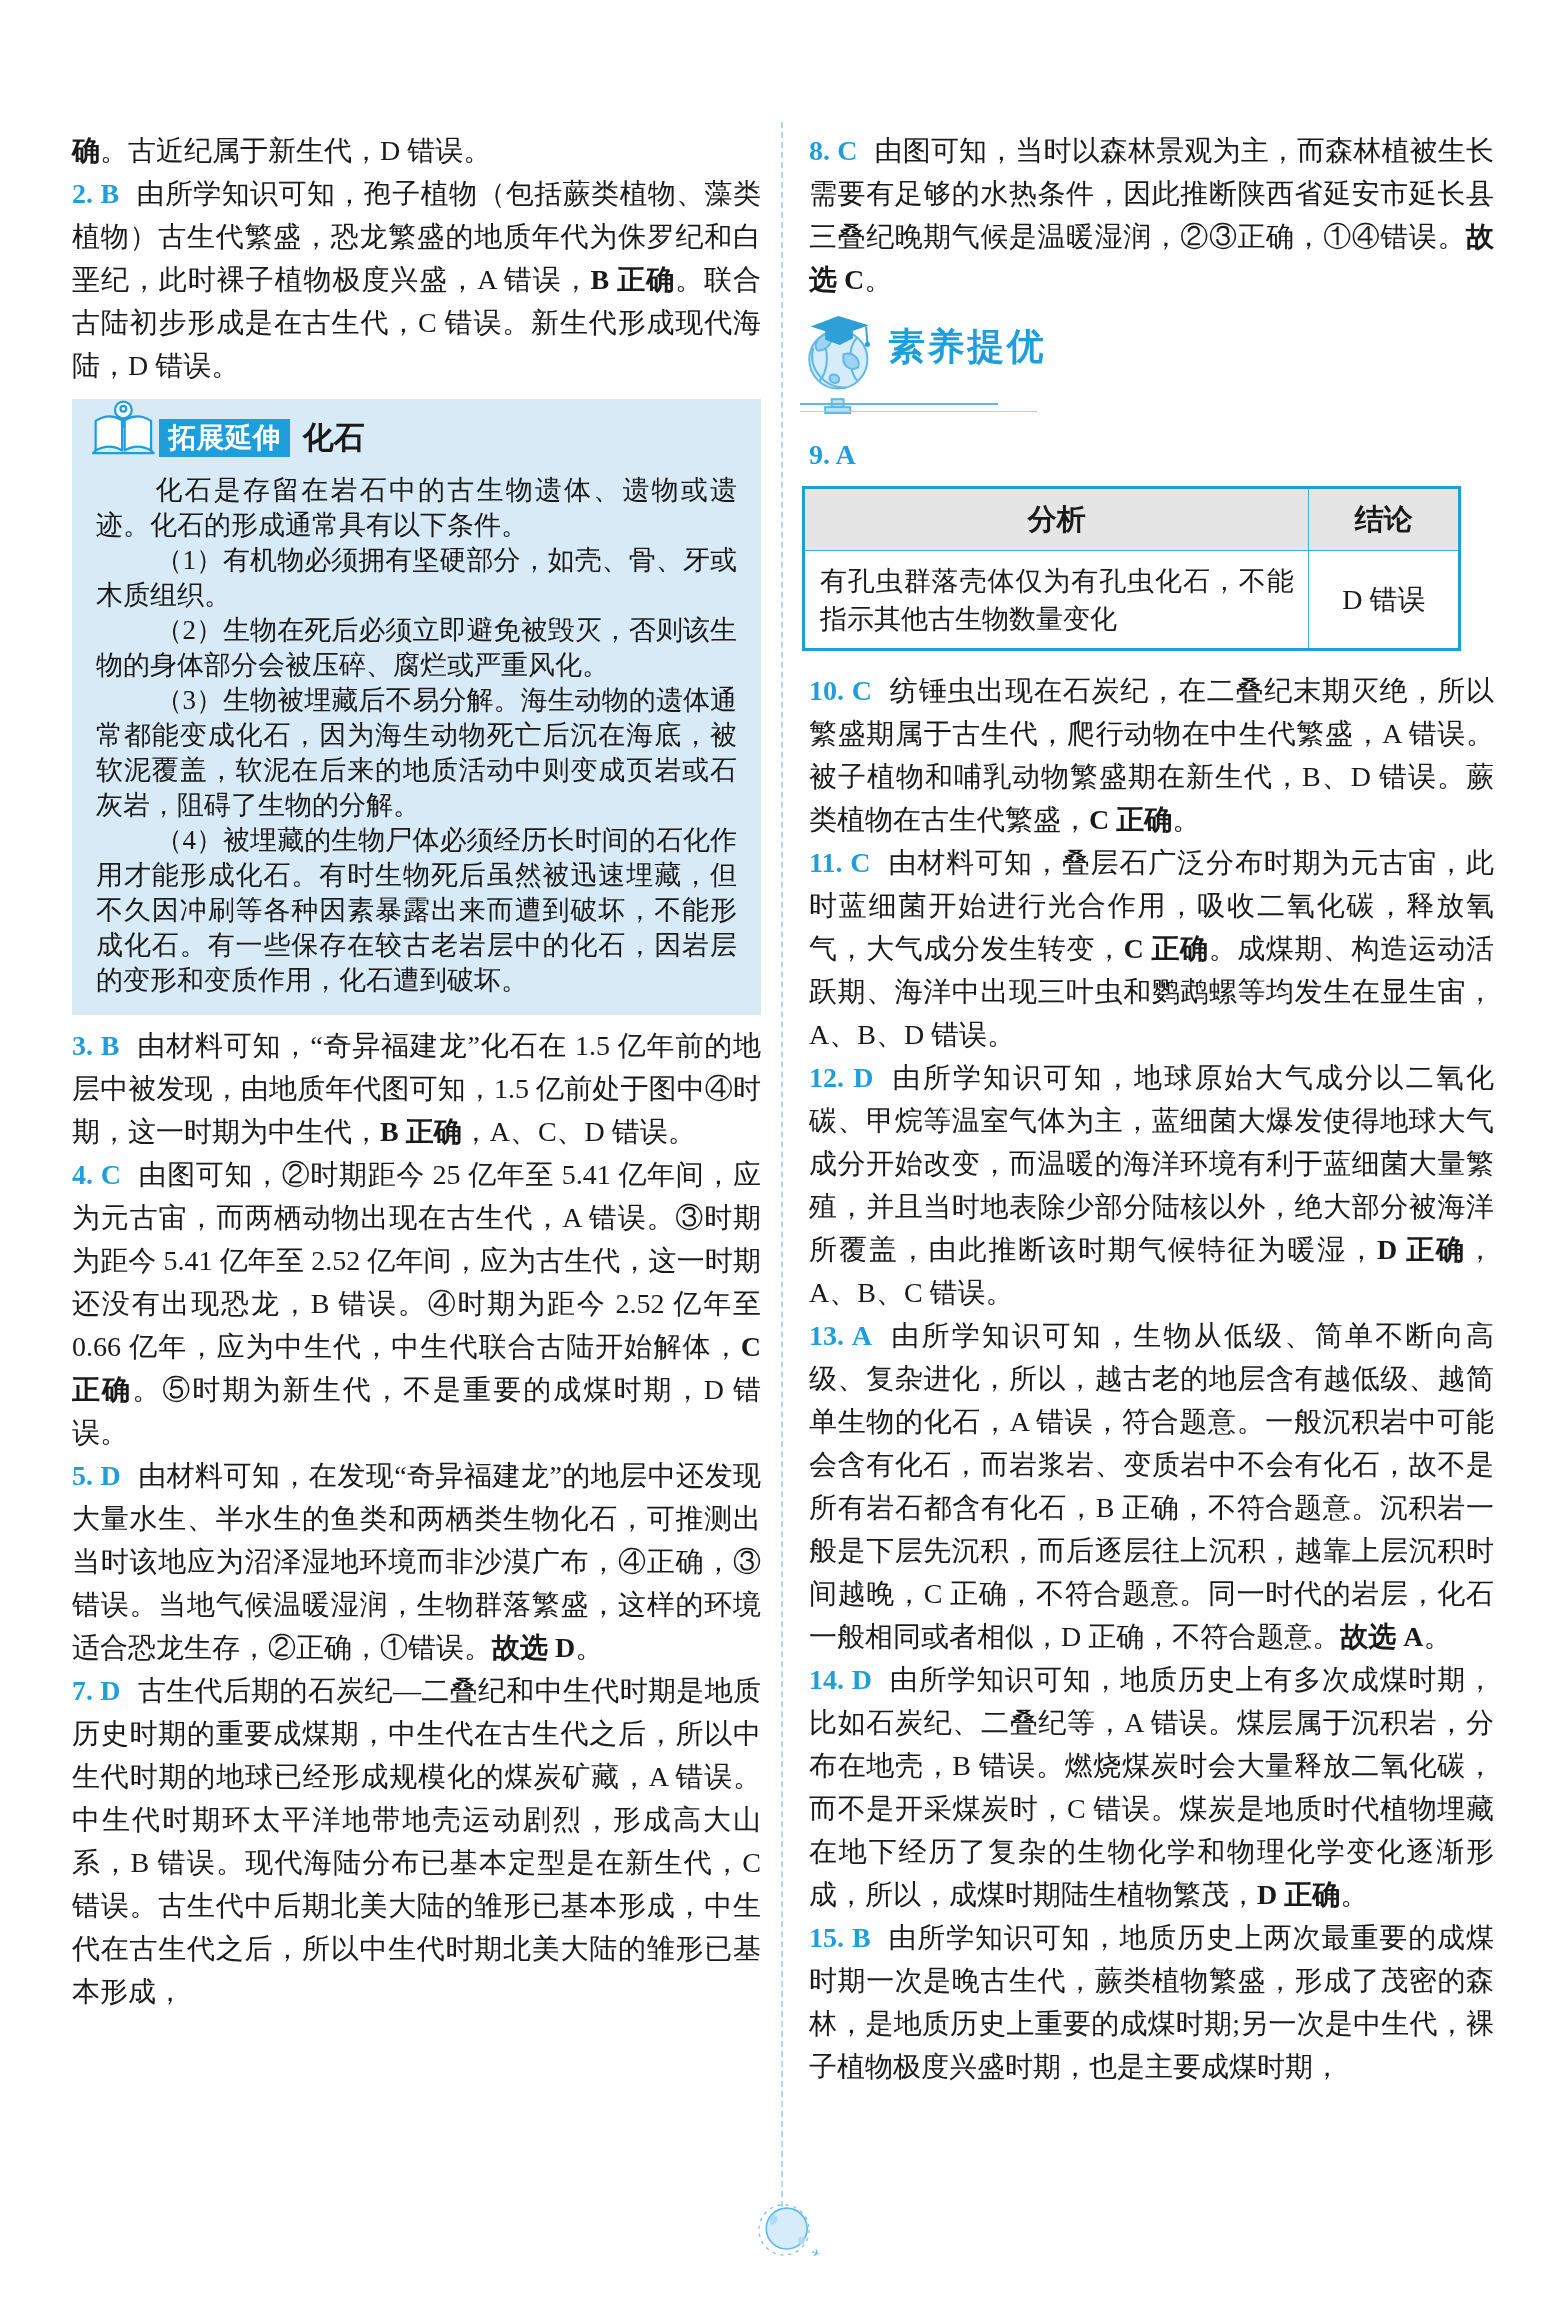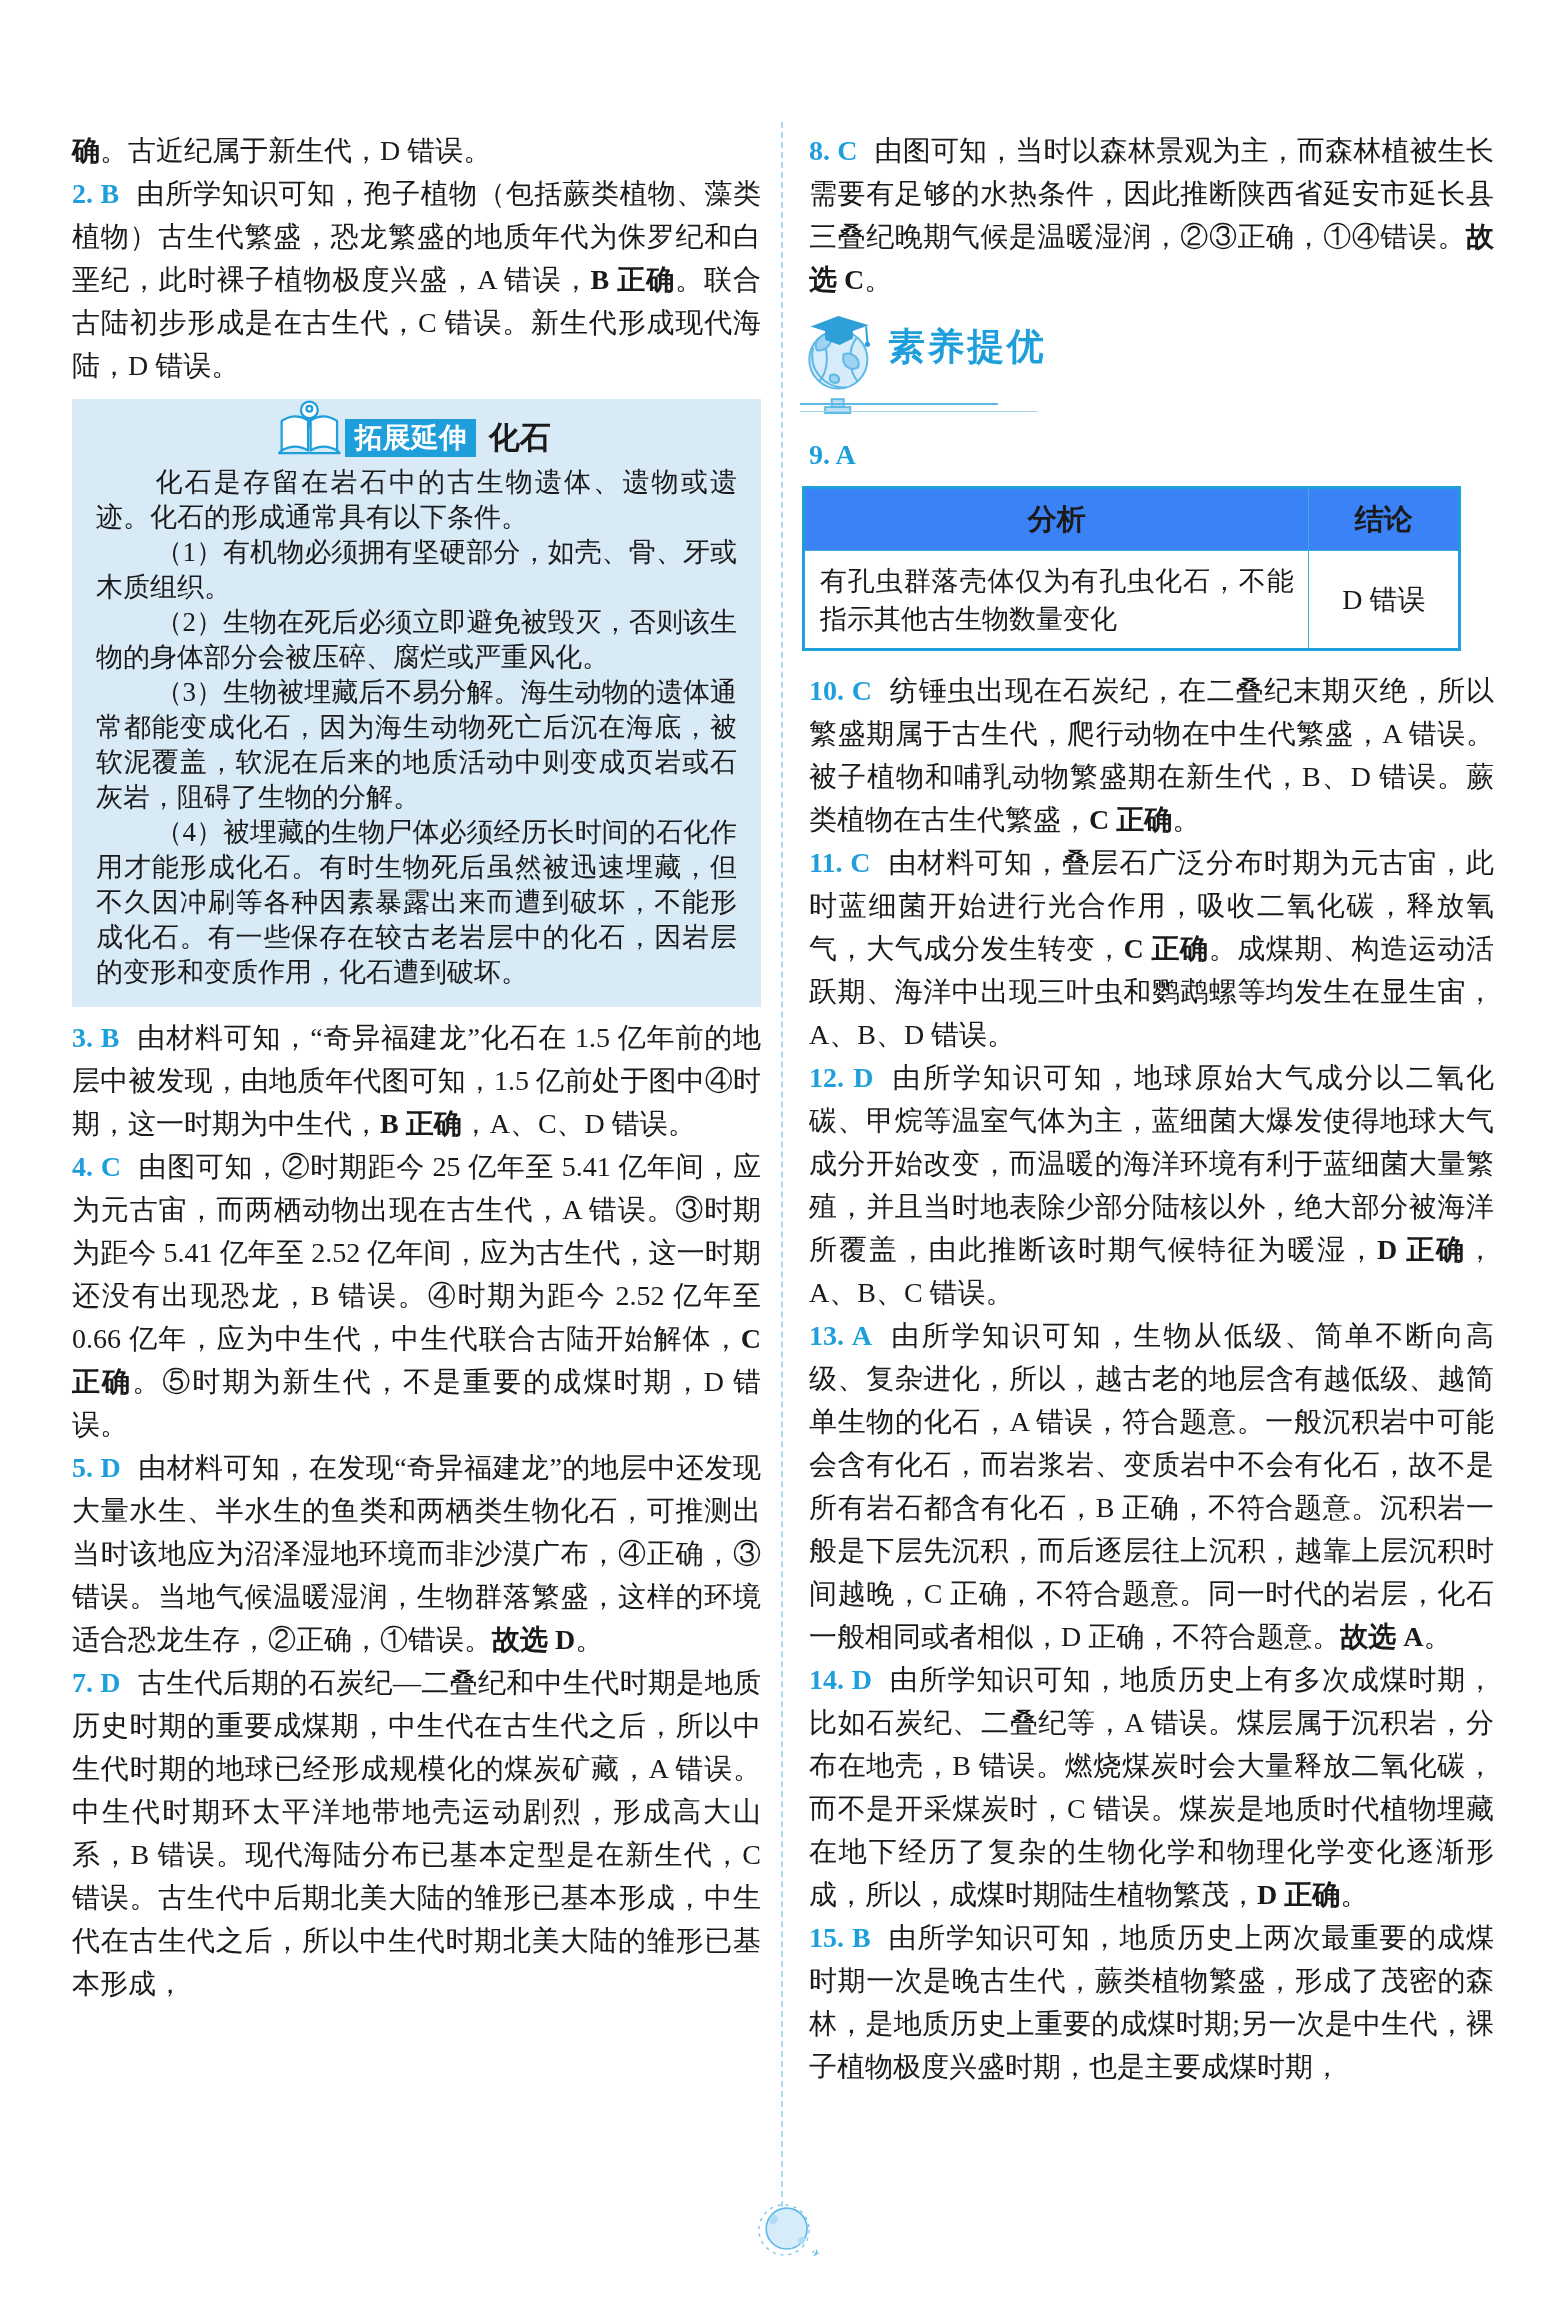--- a/index.html
+++ b/index.html
@@ -9,37 +9,37 @@
   .divider{position:absolute;left:781px;top:122px;height:2085px;width:0;
            border-left:2px dashed #aed8f0;}
   .col{position:absolute;top:129px;}
   .col-left{left:72px;width:689px;}
   .col-right{left:809px;width:685px;}
   p.answer{margin:0;font-size:28px;line-height:43px;text-align:justify;}
   p.answer .num{color:#1e9fdc;font-weight:bold;margin-right:17px;white-space:nowrap;}
   .b{font-weight:bold;}
   
   .expand-box{background:#d9eaf7;margin:12px 0 9.2px 0;padding:9.2px 24px 17px 24px;}
-  .expand-head{display:flex;align-items:flex-end;margin:0 0 8px -5.3px;justify-content:center;}
+  .expand-head{display:flex;align-items:flex-end;margin:0 0 16px -5.3px;}
   .expand-head svg{width:66px;height:58px;margin-top:-9.2px;flex:0 0 auto;}
   .expand-label{background:#1e9fdc;color:#ffffff;font-family:"Liberation Sans","DejaVu Sans",sans-serif;
                 font-weight:bold;font-size:28px;line-height:38px;padding:0 9.2px;margin-left:2.6px;}
   .expand-title{font-weight:bold;font-size:31px;margin-left:13px;line-height:38px;}
   .expand-box p{margin:0;font-size:27px;line-height:35px;text-align:justify;text-indent:2.2em;}
   
   .section-head{position:relative;height:129px;margin-top:2.6px;}
   .section-head svg{position:absolute;left:-9.2px;top:4px;width:78px;height:111px;}
   .section-title{position:absolute;left:79px;top:18.4px;color:#1e9fdc;font-weight:bold;font-size:37px;
                  font-family:"Liberation Sans","DejaVu Sans",sans-serif;letter-spacing:2.6px;}
   .section-line1{position:absolute;left:-9.2px;top:99px;width:198px;height:2px;background:#5fb9e6;}
   .section-line2{position:absolute;left:-9.2px;top:107px;width:237px;height:1.3px;background:#9ed3f0;}
   
   table.analysis{border-collapse:collapse;width:659px;margin:10.5px 0 18.4px -6.6px;
                  border:3.3px solid #1e9fdc;}
-  table.analysis th{background:#3b82f6;font-family:"Liberation Sans","DejaVu Sans",sans-serif;
+  table.analysis th{background:#e5e5e5;font-family:"Liberation Sans","DejaVu Sans",sans-serif;
                     font-size:29px;font-weight:bold;padding:10.5px 6.6px;border:1.3px solid #3fabde;}
   table.analysis td{border:1.3px solid #3fabde;vertical-align:middle;}
   td.analysis-cell{font-size:27px;line-height:38px;text-align:justify;padding:10.5px 14.5px;}
   td.conclusion-cell{width:144px;text-align:center;font-size:28px;padding:5.3px 2.6px;}
   
   .page-bubble{position:absolute;left:755px;top:2202px;width:66px;height:61px;}
   .page-bubble text{font-family:"Liberation Serif","DejaVu Serif",serif;}
 </style>
 </head>
 <body>

